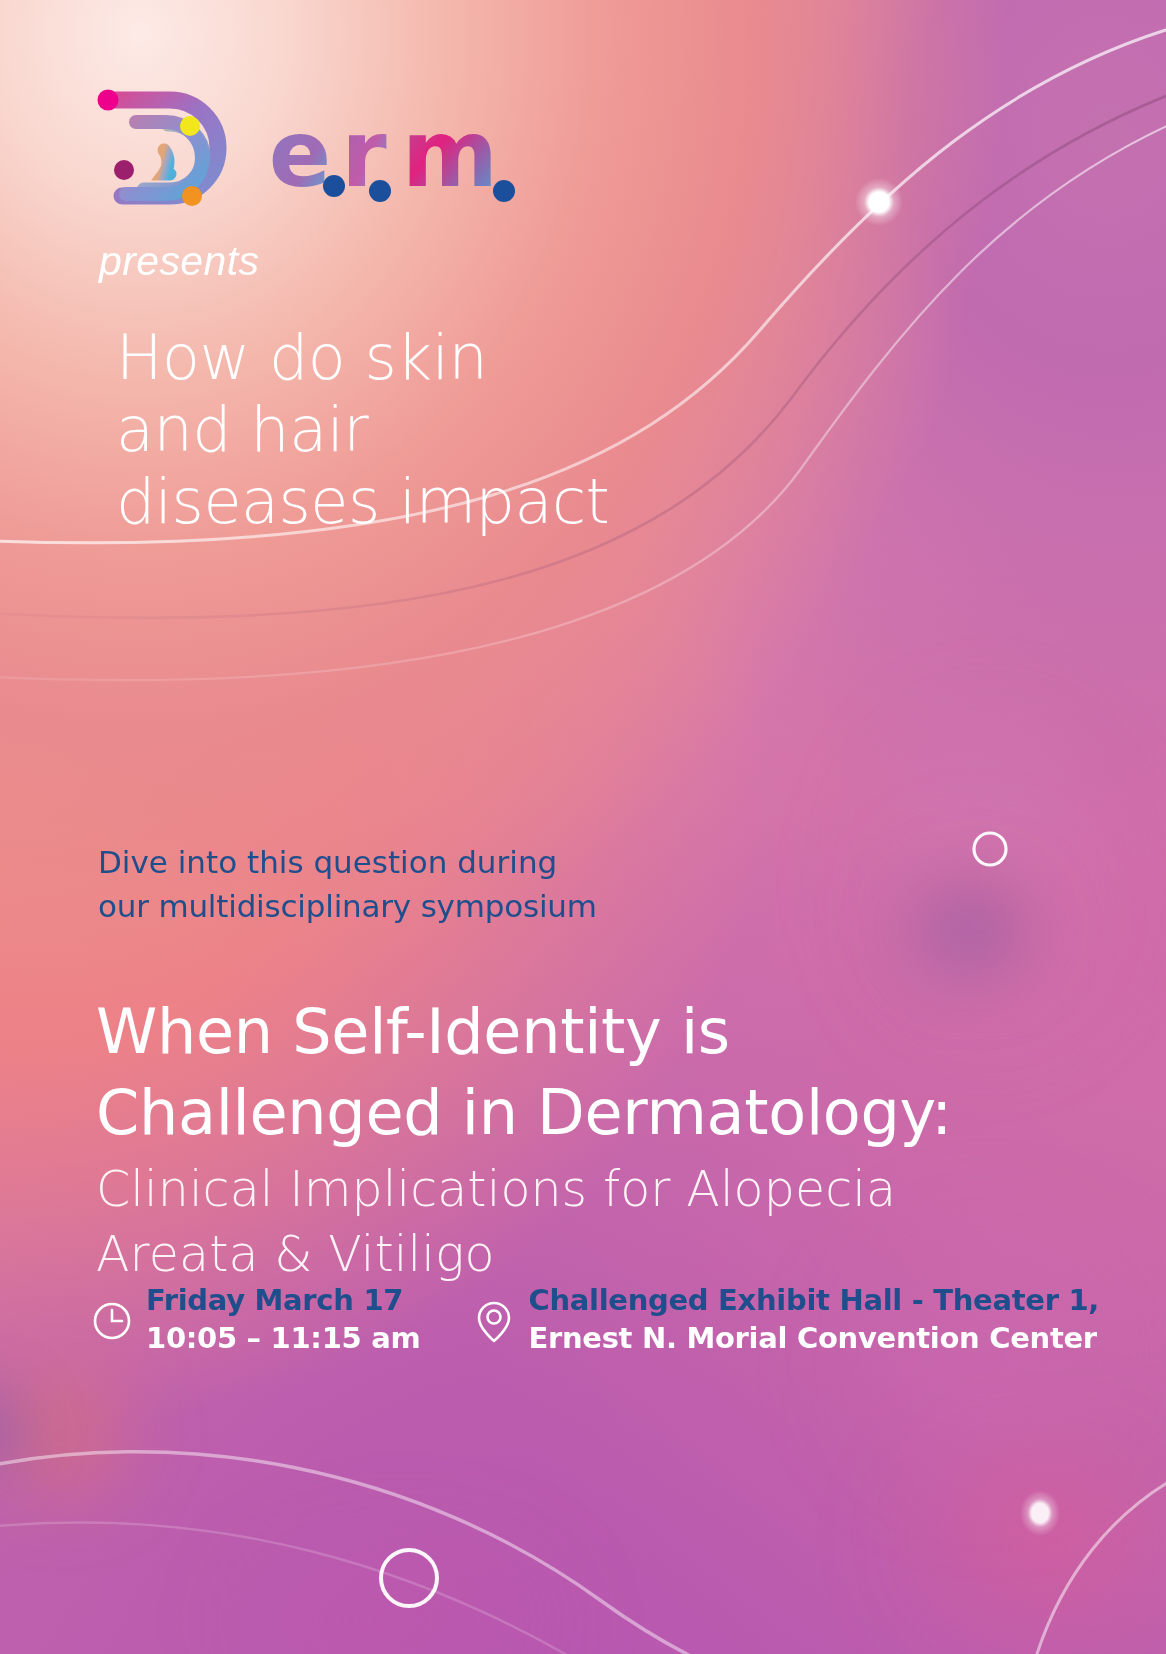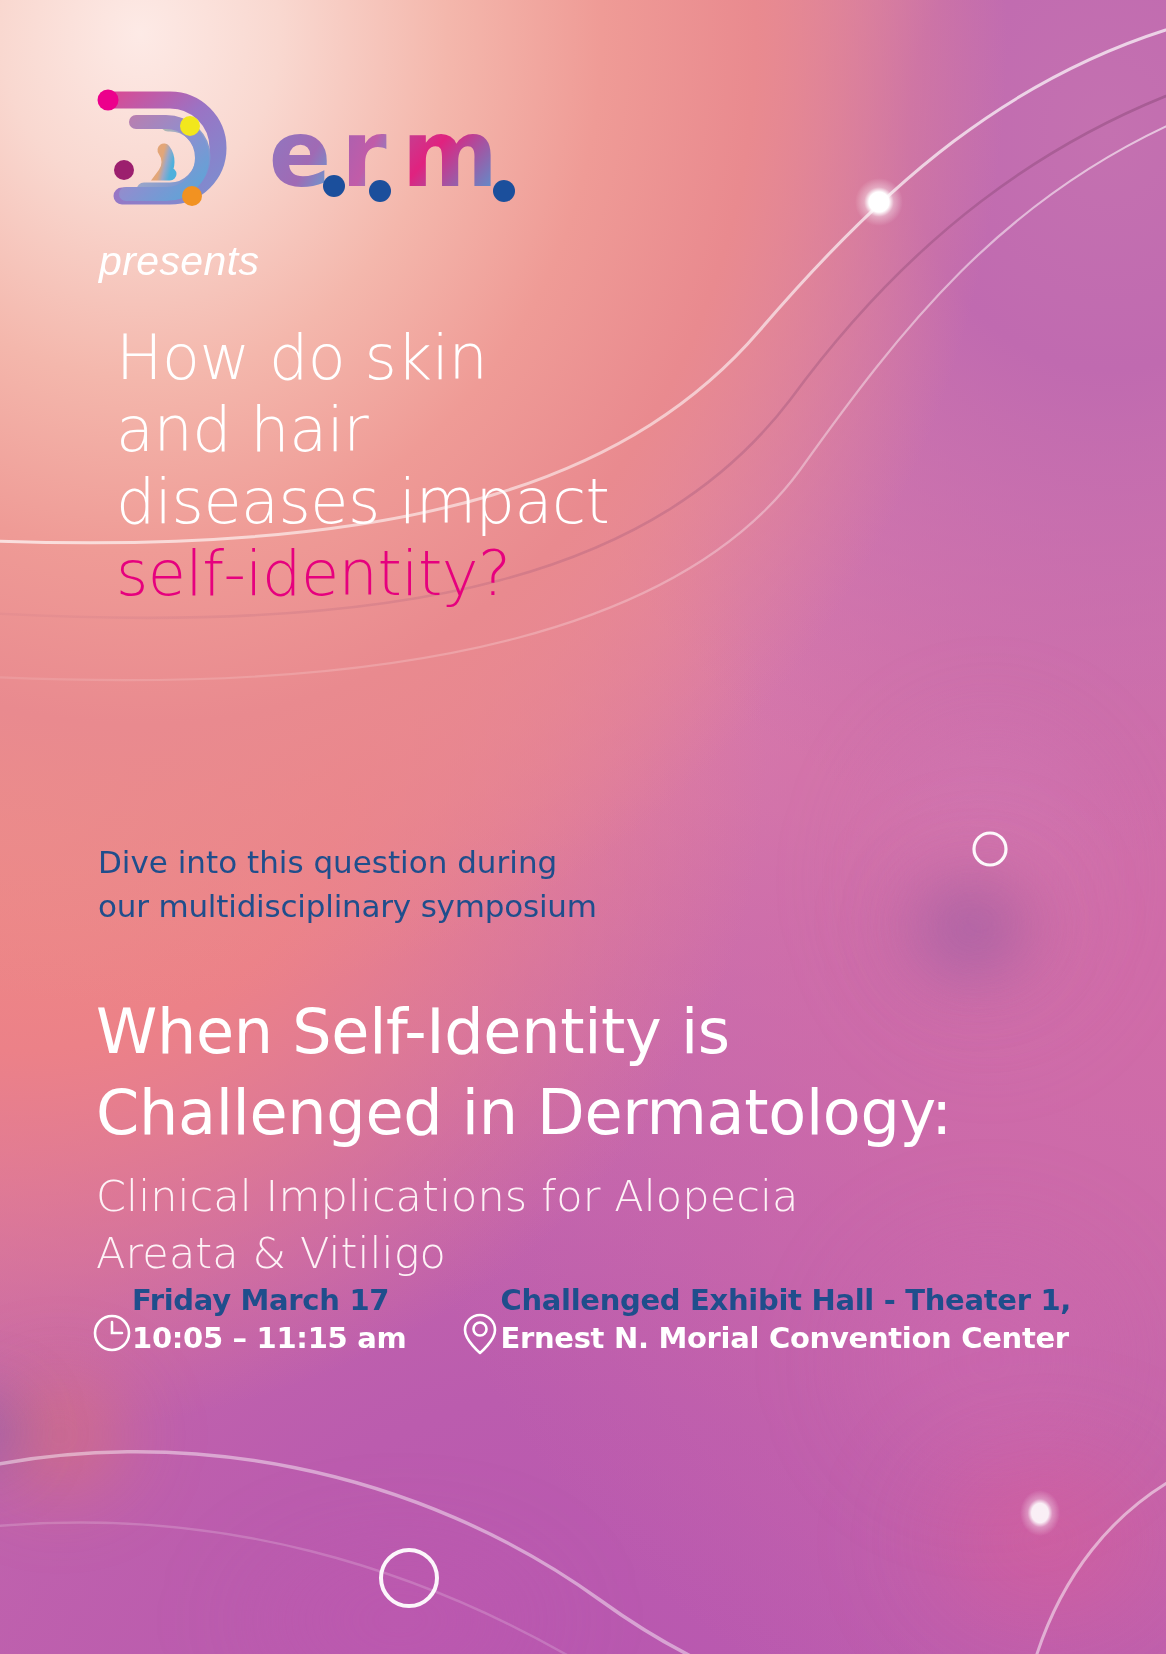--- a/index.html
+++ b/index.html
@@ -168,40 +168,41 @@
     font-family: "DejaVu Sans", sans-serif;
     font-weight: 400;
     font-size: 62px;
     line-height: 1.30;
     color: #ffffff;
     letter-spacing: -0.3px;
   }
   .session-sub {
     font-family: "DejaVu Sans", sans-serif;
     font-weight: 300;
-    font-size: 43px;
+    font-size: 49px;
     line-height: 1.33;
     color: #fdf2f6;
     letter-spacing: 0.1px;
-    margin-top: 15px;
+    margin-top: 4px;
   }
 
   
   .details {
     position: absolute;
     left: 92px;
     top: 1282px;
     width: 1020px;
     display: flex;
     align-items: flex-start;
     gap: 54px;
   }
   .detail-item {
     display: flex;
-    align-items: flex-end;
+    align-items: center;
+    gap: 14px;
   }
   .detail-icon {
     flex: 0 0 auto;
     width: 40px;
     height: 48px;
     margin-top: 2px;
   }
   .detail-text {
     font-family: "DejaVu Sans", sans-serif;
     font-weight: 700;
@@ -324,21 +325,20 @@
         <circle cx="412" cy="113" r="11" fill="#1b4f9c"></circle>
       </svg>
     </div>
 
     <div class="presents">presents</div>
 
     <div class="headline">
       <div>How do skin</div>
       <div>and hair</div>
       <div>diseases impact</div>
-      <div class="hl-pink">self-identity?</div>
     </div>
 
     <div class="dive">
       <span>Dive into this question during</span>
       <span class="dive-bold">our multidisciplinary symposium</span>
     </div>
 
     <div class="session">
       <div class="session-main">
         <div>When Self-Identity is</div>

